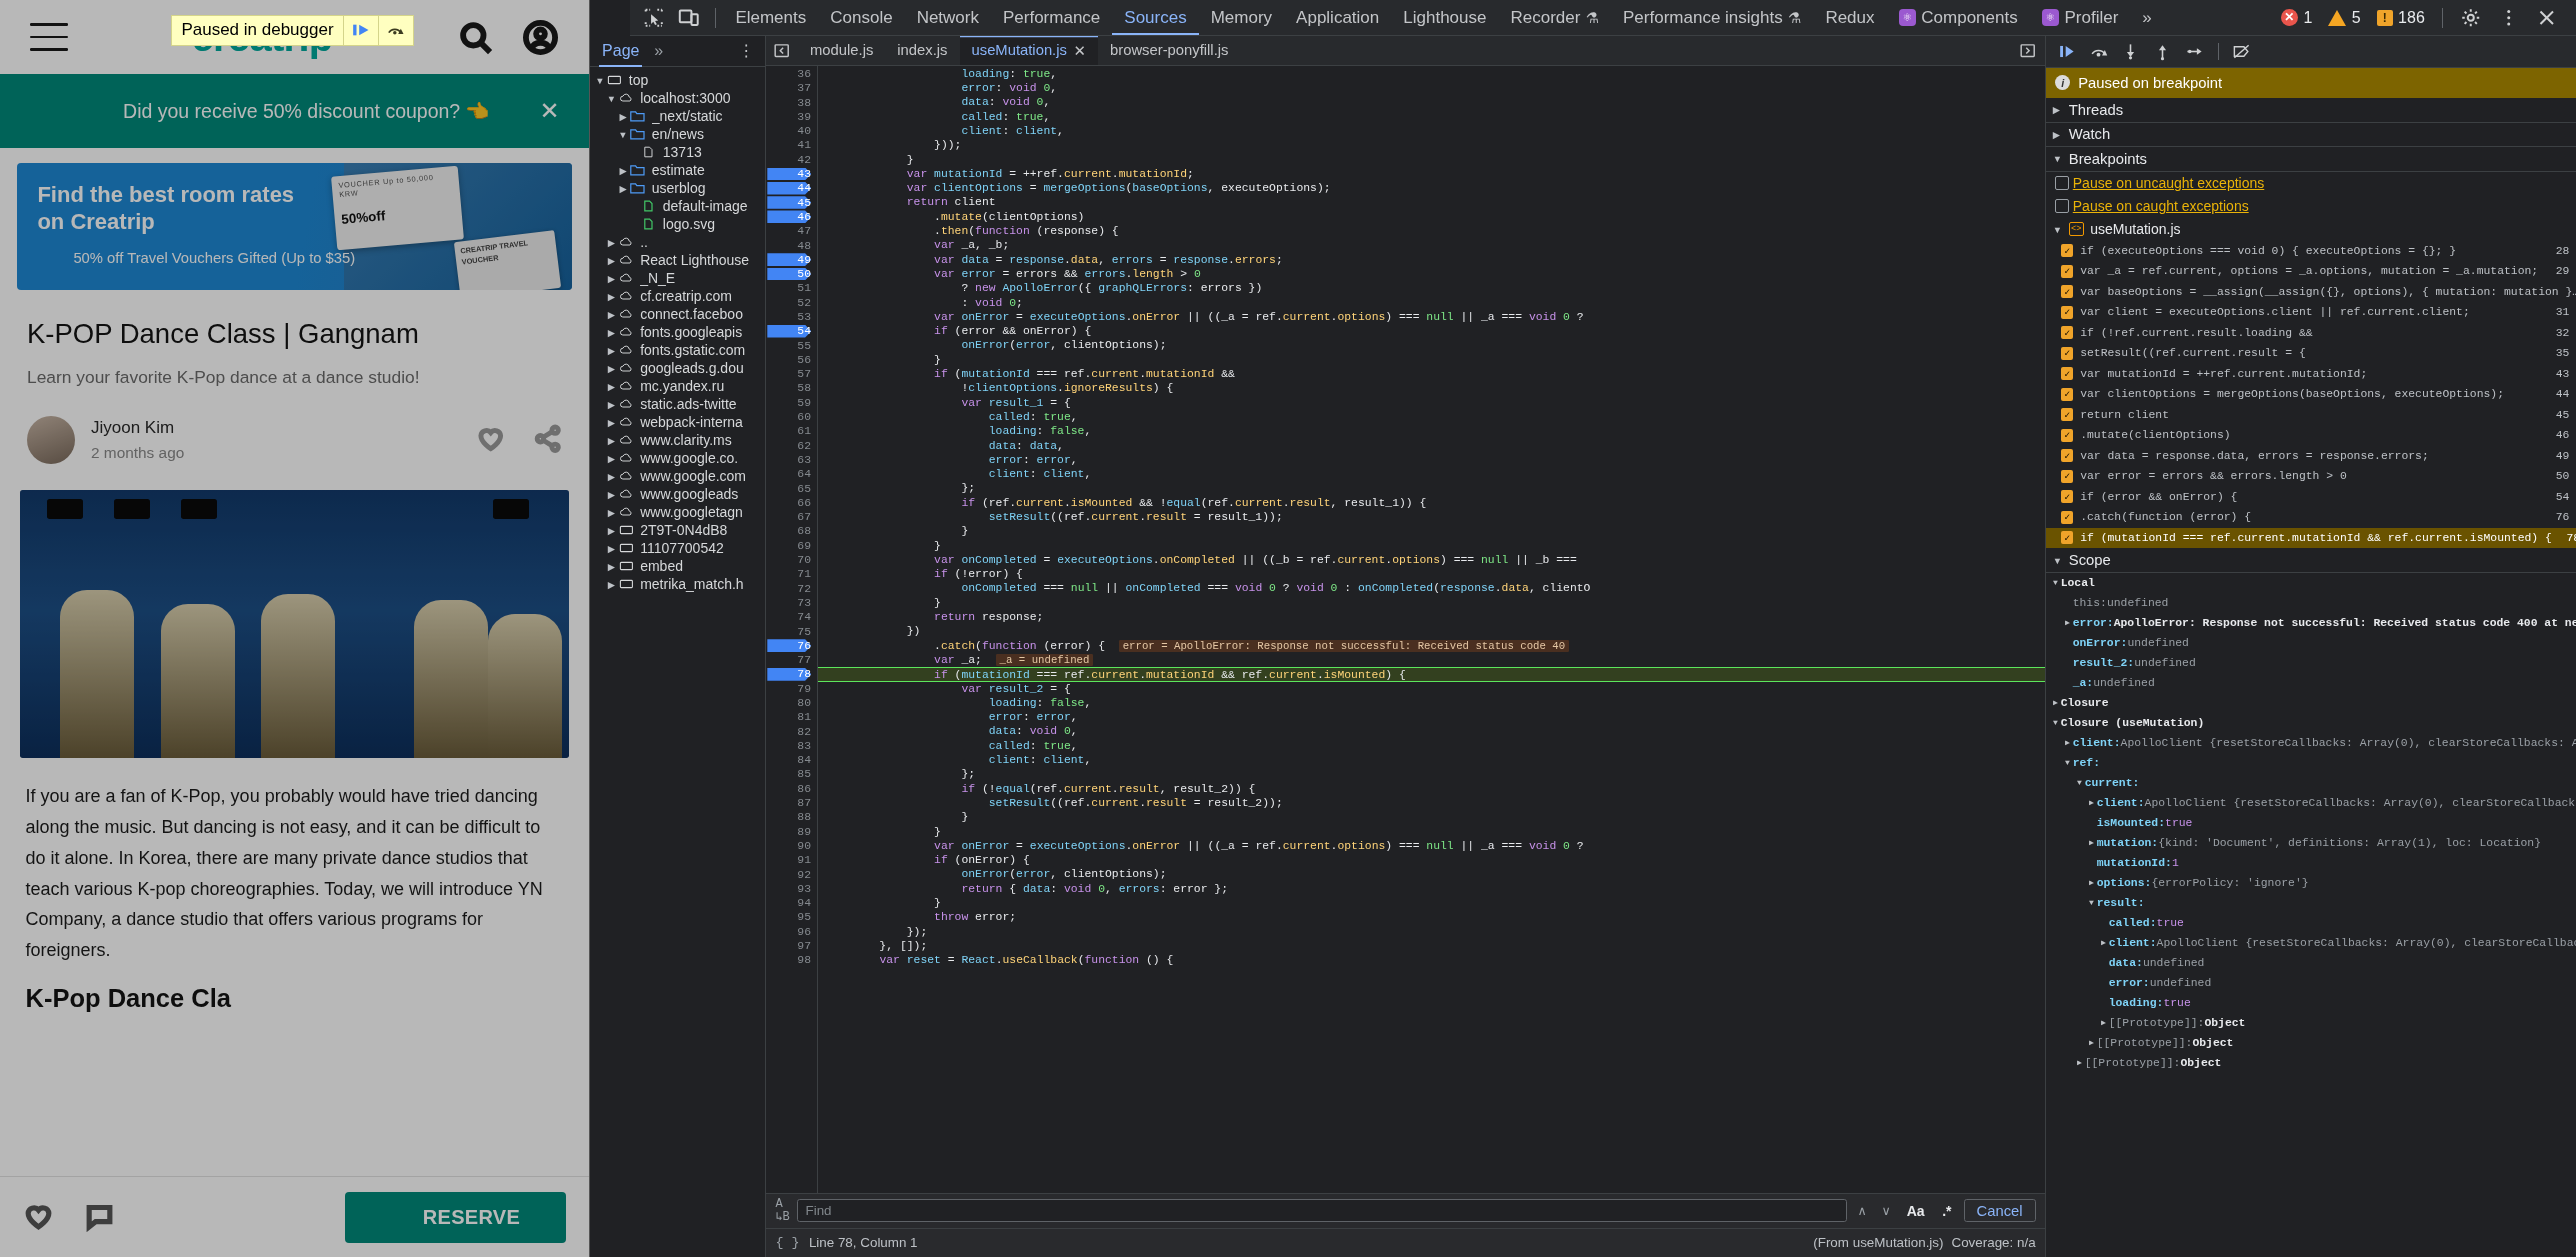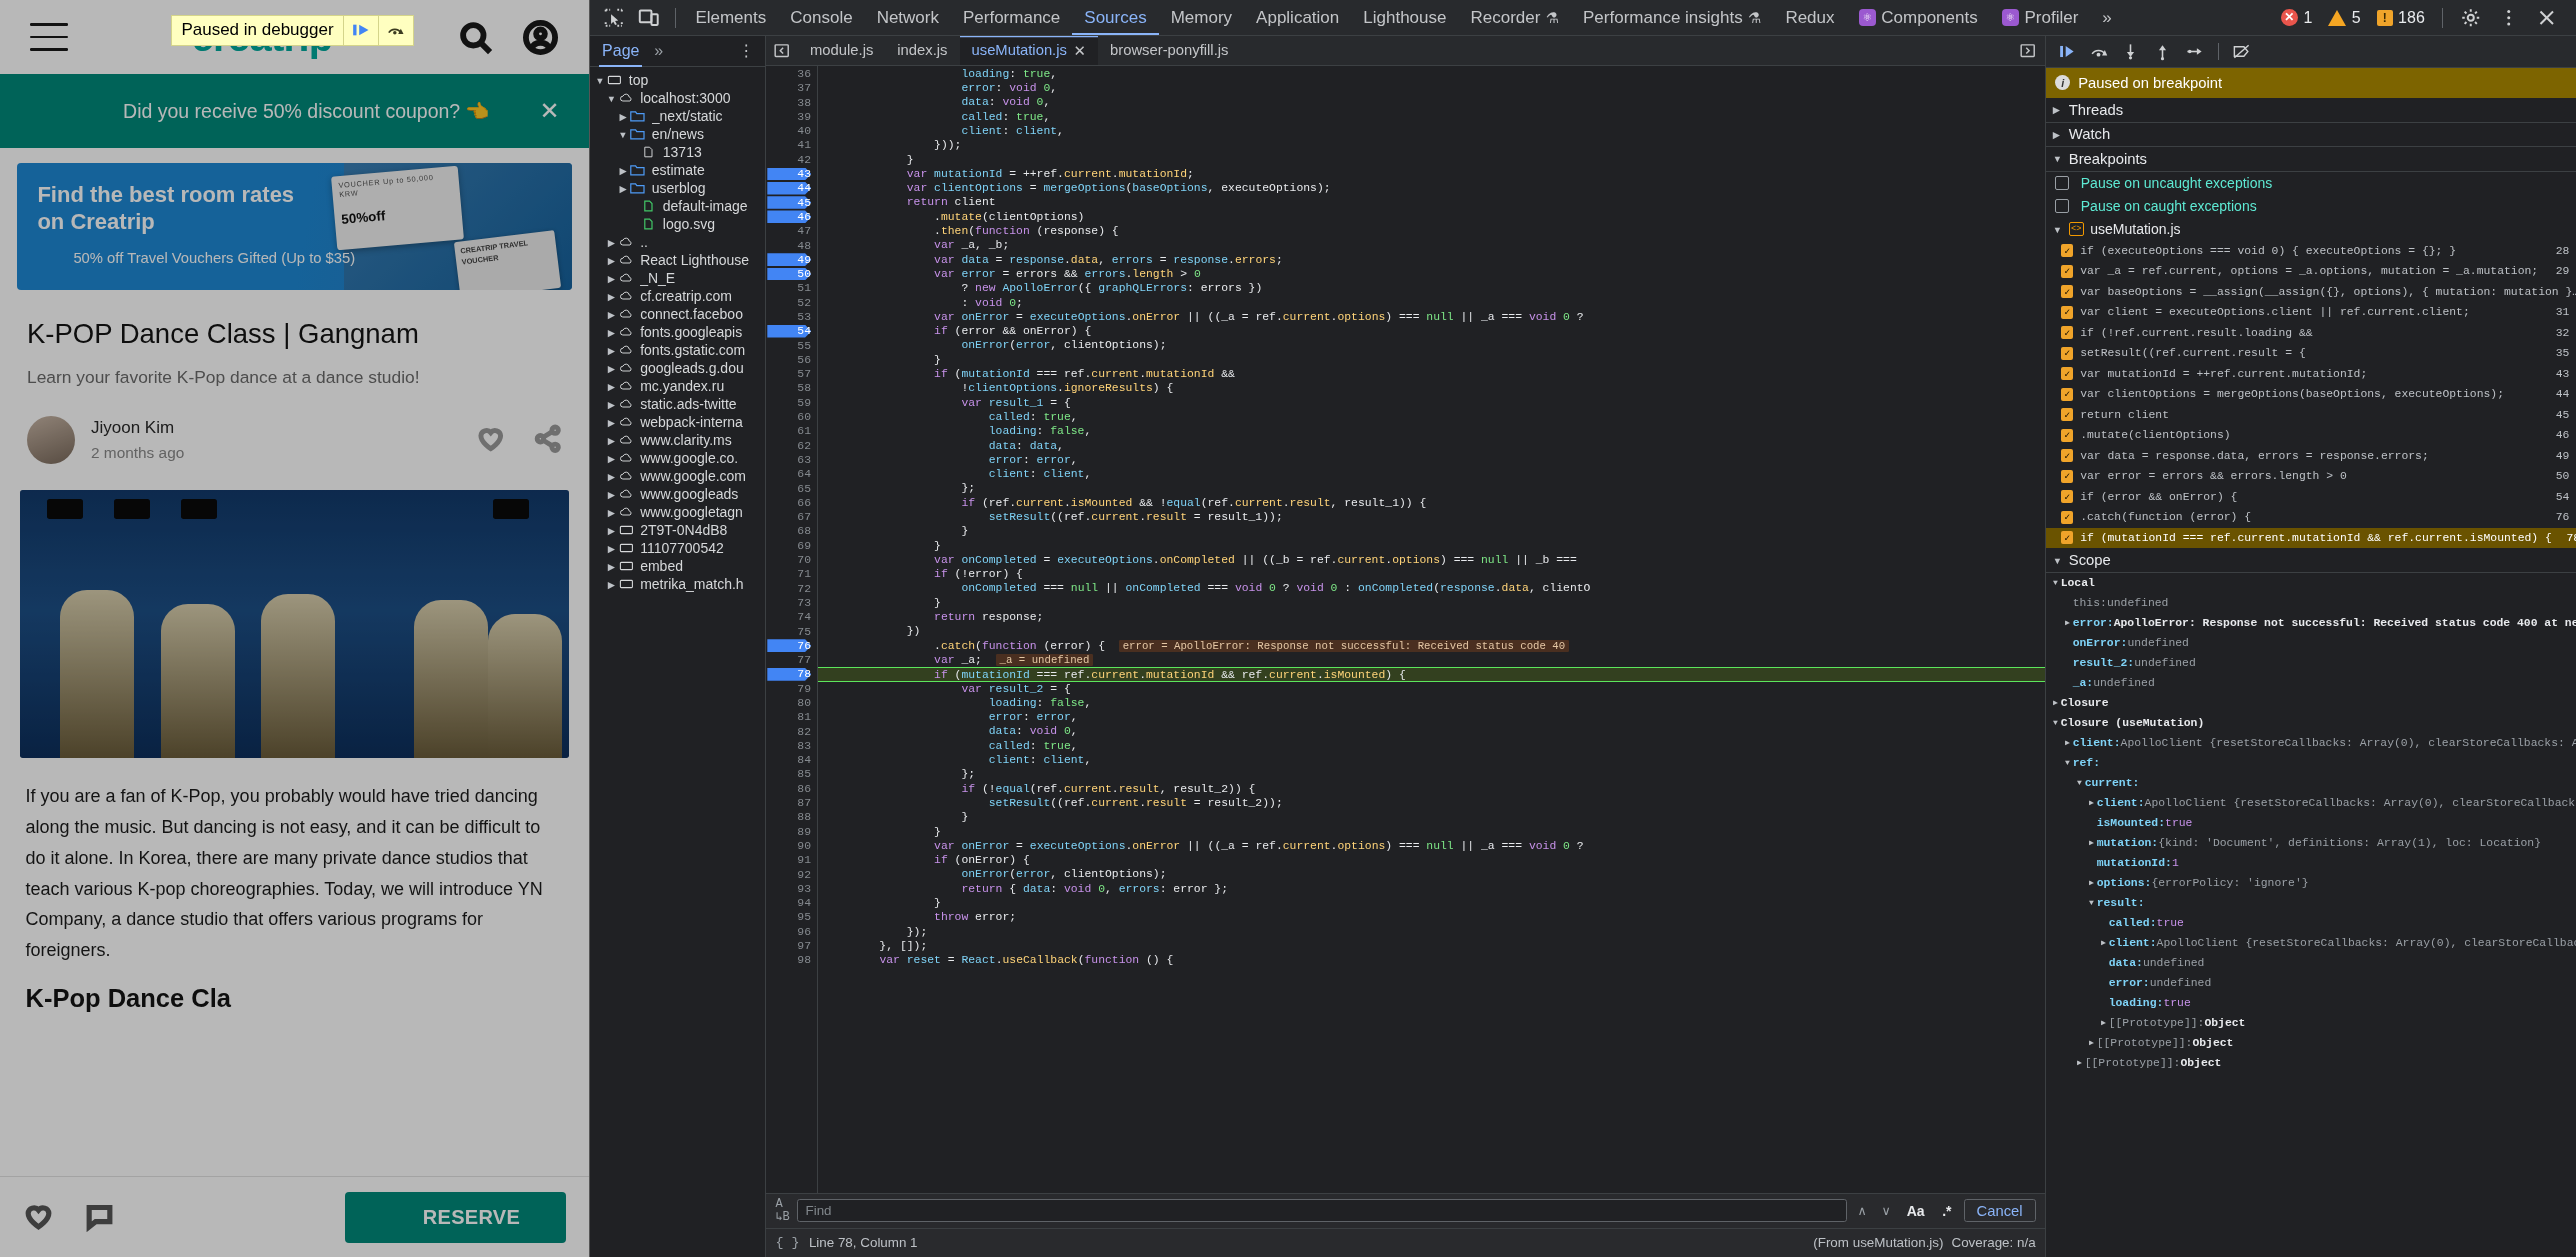--- a/index.html
+++ b/index.html
@@ -98,21 +98,21 @@
   .bottom-bar svg { width: 31px; height: 31px; fill:none; stroke:#555; stroke-width:4;}
   .reserve-btn { margin-left:auto; background:#00897b; color:#fff; width: 221px; height: 51px;
       border-radius: 4px; display:flex; align-items:center; justify-content:center;
       font-size: 20px; font-weight: 700; letter-spacing:0.3px; cursor:pointer;padding-left:32px;}
 
   
   .devtools { flex:1; display:flex; flex-direction:column; background:#202124; color:#e8eaed;
      font-family: "Liberation Sans", sans-serif; min-width:0; }
 
   .dt-tabbar { height: 36px; background: #282a2d; display:flex; align-items:center;
-      padding: 0 6.7px; border-bottom:0.7px solid #3c4043; flex:none; gap: 0;}
+      padding: 0 6.7px; border-bottom:0.7px solid #3c4043; flex:none; gap: 0; margin-left: 40px;}
   .dt-icon-btn { width: 35px; height:27px; display:flex; align-items:center; justify-content:center; cursor:pointer; }
   .dt-icon-btn svg { width: 21.5px; height:21.5px; stroke:#cfd1d3; fill:none; stroke-width:2.2;}
   .tab-sep { width:0.7px; height: 20px; background:#5f6368; margin: 0 8px; }
   .dt-tab { padding: 0 12px; height: 35px; display:flex; align-items:center; gap: 5.4px;
       font-size: 17px; color:#c3c5c8; cursor:pointer; white-space:nowrap;}
   .dt-tab.active { color:#8ab4f8; box-shadow: inset 0 -2px 0 #8ab4f8; }
   .react-badge { width: 17.4px; height:17.4px; border-radius:4px; background:#9b59d0;
       display:inline-flex; align-items:center; justify-content:center; font-size:10.7px; color:#fff; }
   .dt-right { margin-left:auto; display:flex; align-items:center; gap: 2.7px; padding-right: 5.4px;}
   .counter { display:flex; align-items:center; gap: 5.4px; font-size: 16px; color:#e8eaed; padding: 0 6.7px;}
@@ -204,21 +204,21 @@
   .paused-banner { background:#7d6400; color:#fff; height: 29.5px; display:flex; align-items:center;
       gap: 8px; padding: 0 9.4px; font-size: 14.8px; flex:none;}
   .info-dot { width: 14.8px; height:14.8px; border-radius:50%; background:#dcdcdc; color:#333;
       display:flex; align-items:center; justify-content:center; font-size: 10.7px; font-weight:700; font-style:italic;}
 
   .sect-head { height: 24px; display:flex; align-items:center; gap: 6.7px; padding: 0 6.7px;
       font-size: 14.8px; color:#e8eaed; cursor:pointer; flex:none;}
   .caret { font-size: 9.4px; color:#bdc1c6; width: 9.4px; display:inline-block;}
   .sect-div { height:0.7px; background:#3c4043; }
 
-  .cbrow { height: 23px; display:flex; align-items:center; gap: 12px; padding: 0 9.4px; font-size: 14px; color:#5eead4;}
+  .cbrow { height: 23px; display:flex; align-items:center; gap: 4px; padding: 0 9.4px; font-size: 14px; color:#eab308;text-decoration:underline;}
   .cb { width: 13.4px; height:13.4px; border:1.3px solid #9aa0a6; border-radius:2px; flex:none;}
 
   .bpfile { height: 23px; display:flex; align-items:center; gap: 6.7px; padding: 0 6.7px; font-size: 14px; color:#e8eaed;}
   .bpfile .codeico { width: 14.8px; height:14.8px; border:1.3px solid #f29900; color:#f29900; font-size: 8.7px;
       display:flex; align-items:center; justify-content:center; border-radius:2px; font-family:"Liberation Mono",monospace;}
   .bprow { height: 20.5px; display:flex; align-items:center; gap: 6.7px; padding: 0 6.7px 0 14.8px;
       font-family:"Liberation Mono", monospace; font-size: 11.4px; color:#bdc1c6; white-space:nowrap; overflow:hidden;}
   .bprow.active { background:#6a5300; color:#fff; }
   .bpcheck { width: 12.7px; height:12.7px; background:#f0a42a; border-radius:2px; flex:none;
       display:flex; align-items:center; justify-content:center; color:#1f1400; font-size:10px; font-weight:700;}

